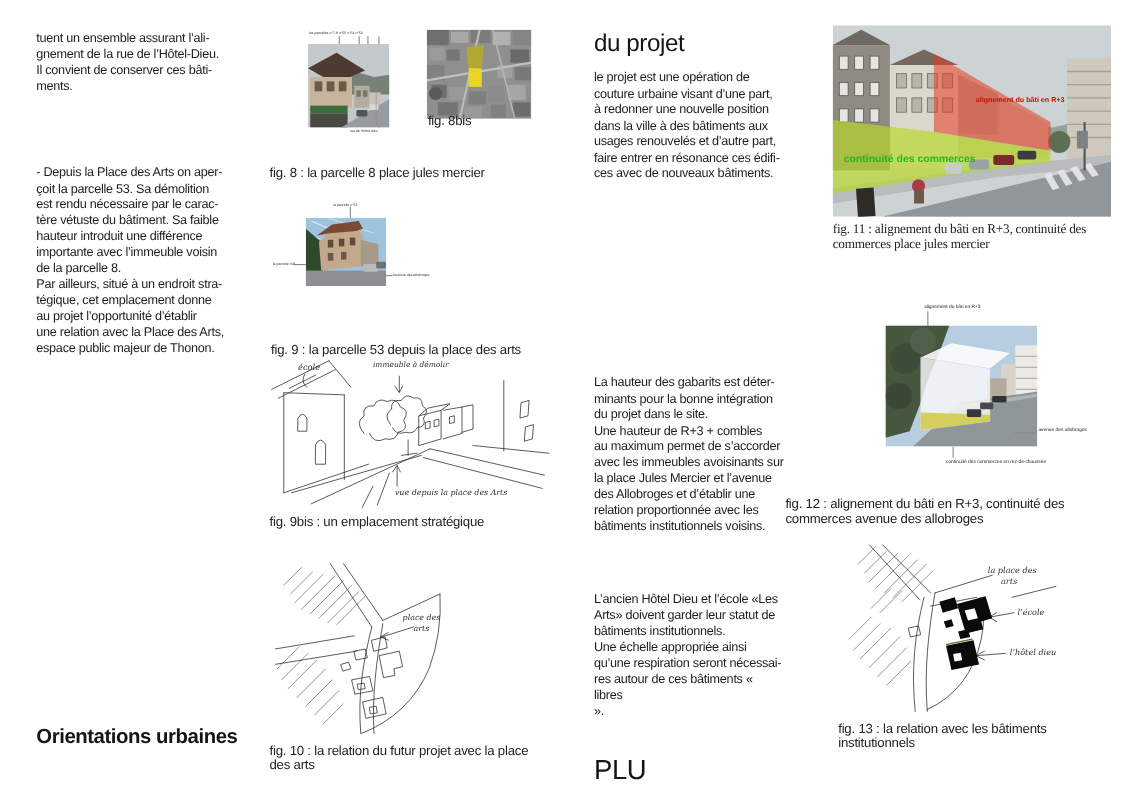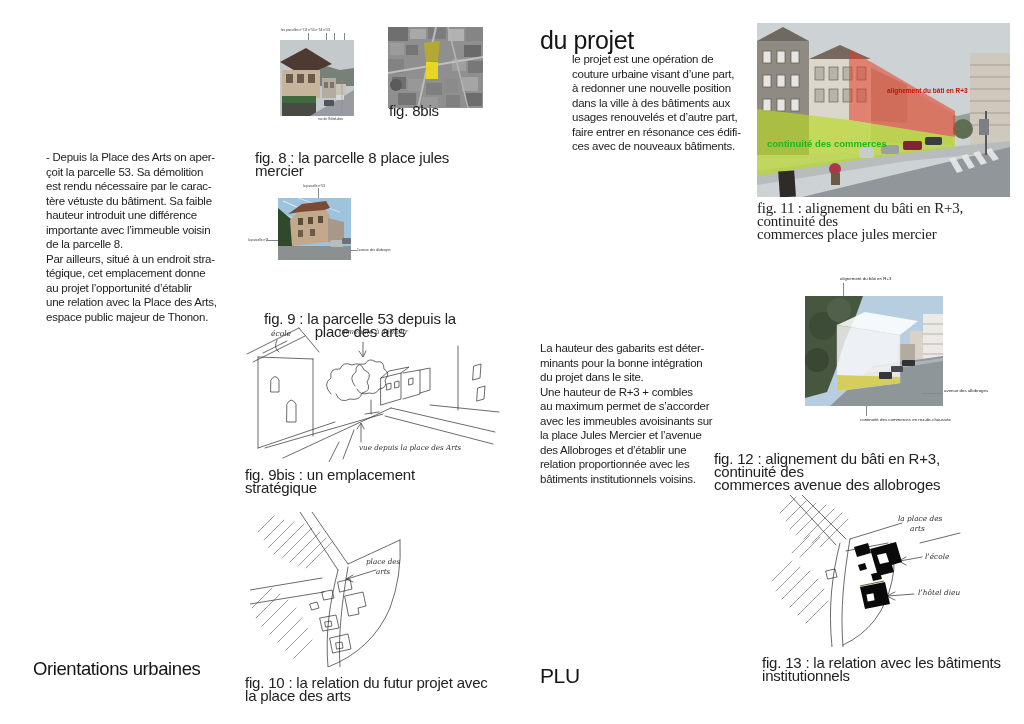--- a/index.html
+++ b/index.html
@@ -1,47 +1,51 @@
 <!DOCTYPE html>
 <html><head>
 <meta charset="utf-8">
 <style>
   html,body{margin:0;padding:0;background:#e8e8e8;}
   .page{position:relative;width:1024px;height:724px;background:#ffffff;overflow:hidden;
         font-family:"Liberation Sans",sans-serif;color:#1d1d1d;}
   .body-text{position:absolute;font-size:11.5px;line-height:14.5px;letter-spacing:-0.25px;white-space:pre-line;}
-  .caption{position:absolute;font-size:15px;line-height:13px;letter-spacing:-0.2px;white-space:pre-line;color:#222;}
+  .caption{position:absolute;font-size:12px;line-height:13px;letter-spacing:-0.2px;white-space:pre-line;color:#222;}
   .h1{position:absolute;font-size:18.5px;letter-spacing:-0.4px;color:#151515;}
   .tiny{position:absolute;font-size:3.2px;color:#333;letter-spacing:0;white-space:nowrap;}
   .annot{position:absolute;font-size:4.4px;color:#222;letter-spacing:0;white-space:nowrap;}
   .vline{position:absolute;width:1px;background:#888;}
   .hline{position:absolute;height:1px;background:#888;}
   svg.fig{position:absolute;}
   .hand{font-family:"DejaVu Serif",serif;font-style:italic;fill:#2e2e2e;}
   .sk{stroke:#2b2b2b;stroke-width:0.7;fill:none;stroke-linecap:round;stroke-linejoin:round;}
   .skthin{stroke:#3a3a3a;stroke-width:0.5;fill:none;stroke-linecap:round;}
 </style>
 </head>
 <body>
 
 <div class="page">
 
-  <div class="body-text" style="left:46px;top:150px;width:210px;">- Depuis la Place des Arts on aper-
+  <div class="body-text" style="left:33px;top:28px;width:205px;">tuent un ensemble assurant l’ali-
+gnement de la rue de l’Hôtel-Dieu.
+Il convient de conserver ces bâti-
+ments.</div>
+  <div class="body-text" style="left:33px;top:150px;width:210px;">- Depuis la Place des Arts on aper-
 çoit la parcelle 53. Sa démolition
 est rendu nécessaire par le carac-
 tère vétuste du bâtiment. Sa faible
 hauteur introduit une différence
 importante avec l’immeuble voisin
 de la parcelle 8.
 Par ailleurs, situé  à un endroit stra-
 tégique, cet emplacement donne
 au projet l’opportunité d’établir
 une relation avec la Place des Arts,
 espace public majeur de Thonon.</div>
-  <div class="h1" style="left:33px;top:658px;">Orientations urbaines</div>
+  <div class="h1" style="left:33px;top:658px;font-weight:bold;">Orientations urbaines</div>
 
   <div class="tiny" style="left:281px;top:28px;">les parcelles  n°7-8      n°55    n°54   n°53</div>
   <div class="vline" style="left:308px;top:33px;height:30px;"></div>
   <div class="vline" style="left:326px;top:33px;height:28px;"></div>
   <div class="vline" style="left:334px;top:33px;height:34px;"></div>
   <div class="vline" style="left:344px;top:33px;height:83px;"></div>
 
   <svg class="fig" style="left:280px;top:40px;" width="74" height="76" viewBox="0 0 74 76">
     <rect width="74" height="76" fill="#c4c9cc"></rect>
     <polygon points="28,34 46,26 60,30 74,28 74,46 28,46" fill="#70796e" opacity="0.9"></polygon>
@@ -90,21 +94,21 @@
     </g>
     <line x1="0" y1="46" x2="95" y2="30" stroke="#c0c0c0" stroke-width="2"></line>
     <line x1="48" y1="0" x2="30" y2="81" stroke="#bbbbbb" stroke-width="2"></line>
     <line x1="60" y1="0" x2="80" y2="81" stroke="#b5b5b5" stroke-width="1.5"></line>
     <circle cx="8" cy="58" r="6" fill="#5a5a5a"></circle>
     <polygon points="36,16 52,14 50,34 38,35" fill="#b5a832"></polygon>
     <rect x="38" y="35" width="12" height="17" fill="#e9d622"></rect>
   </svg>
   <div class="caption" style="left:389px;top:104px;">fig. 8bis</div>
 
-  <div class="caption" style="left:245px;top:151px;width:220px;margin-left:10px;">fig. 8 : la parcelle 8 place jules mercier</div>
+  <div class="caption" style="left:245px;top:151px;width:220px;">fig. 8 : la parcelle 8 place jules mercier</div>
 
   <div class="tiny" style="left:303px;top:184px;">la parcelle n°53</div>
   <div class="vline" style="left:318px;top:188px;height:22px;"></div>
   <div class="tiny" style="left:248px;top:238px;">la parcelle n°8</div>
   <div class="hline" style="left:266px;top:240px;width:12px;"></div>
   <div class="tiny" style="left:357px;top:248px;">l’avenue des allobroges</div>
   <div class="hline" style="left:351px;top:250px;width:6px;"></div>
 
   <svg class="fig" style="left:278px;top:198px;" width="73" height="62" viewBox="0 0 73 62">
     <rect width="73" height="62" fill="#9ec3dd"></rect>
@@ -207,39 +211,46 @@
       <path d="M80,126 l18,-4 l3,15 l-18,4 z"></path>
         <path d="M86,131 l6,-1 l1,6 l-6,1 z"></path>
       <path d="M126,58 L97,67"></path>
         <path d="M103,63 L96,67 L103,70"></path>
     </g>
     <text class="hand" x="116" y="52" font-size="7.2">place des</text>
     <text class="hand" x="126" y="62" font-size="7.2">arts</text>
   </svg>
   <div class="caption" style="left:245px;top:676px;width:250px;">fig. 10 : la relation du futur projet avec la place des arts</div>
 
-  <div class="h1" style="left:540px;top:26px;font-size:25px;">du projet</div>
-  <div class="body-text" style="left:540px;top:52px;width:172px;margin-left:32px;">le projet est une opération de
+  <div class="h1" style="left:540px;top:26px;font-size:22px;">du projet</div>
+  <div class="body-text" style="left:540px;top:64px;width:172px;">le projet est une opération de
 couture urbaine visant d’une part,
 à redonner une nouvelle position
 dans la ville à des bâtiments aux
 usages renouvelés et d’autre part,
 faire entrer en résonance ces édifi-
 ces avec de nouveaux bâtiments.</div>
   <div class="body-text" style="left:540px;top:341px;width:175px;">La hauteur des gabarits est déter-
 minants pour la bonne intégration
 du projet dans le site.
 Une hauteur de R+3 + combles
 au maximum permet de s’accorder
 avec les immeubles avoisinants sur
 la place Jules Mercier et l’avenue
 des Allobroges et d’établir une
 relation proportionnée avec les
 bâtiments institutionnels voisins.</div>
-  <div class="h1" style="left:540px;top:664px;font-size:21px;">PLU</div>
+  <div class="body-text" style="left:540px;top:538px;width:172px;">L’ancien Hôtel Dieu et l’école «Les
+Arts» doivent garder leur statut de
+bâtiments institutionnels.
+Une échelle appropriée ainsi
+qu’une respiration seront nécessai-
+res autour de ces bâtiments « libres
+».</div>
+  <div class="h1" style="left:540px;top:686px;font-size:25px;">PLU</div>
 
   <svg class="fig" style="left:757px;top:23px;" width="253" height="174" viewBox="0 0 253 174">
     <rect width="253" height="174" fill="#cdd2d5"></rect>
     <path d="M140,96 L172,86 L200,93 L222,88 L253,96 L253,112 L140,112 Z" fill="#8a9486" opacity="0.8"></path>
     <rect x="0" y="18" width="52" height="114" fill="#8f8b83"></rect>
     <polygon points="0,18 26,4 52,18" fill="#6e6a62"></polygon>
     <g fill="#e6e5e1" stroke="#5a564e" stroke-width="0.7">
       <rect x="6" y="28" width="8" height="12"></rect>
         <rect x="20" y="28" width="8" height="12"></rect>
         <rect x="34" y="28" width="8" height="12"></rect>

